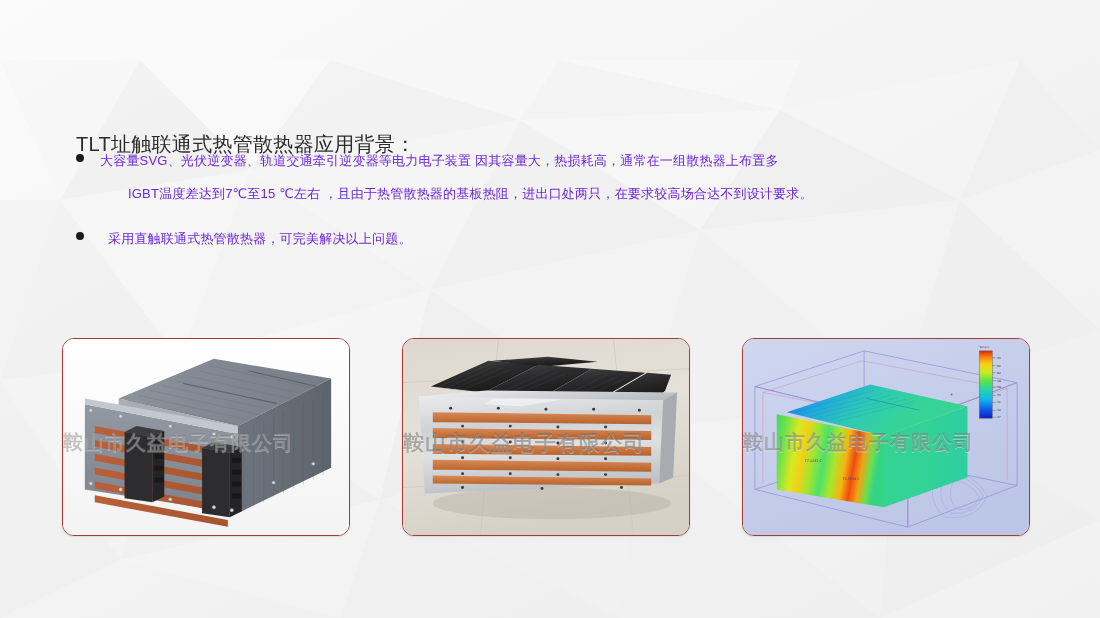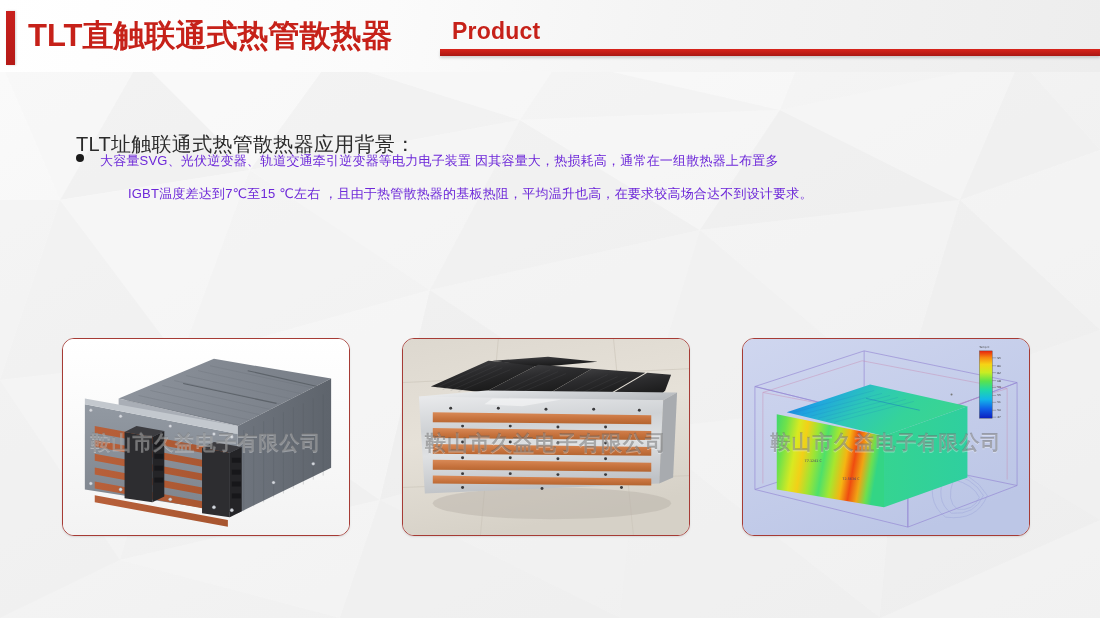--- a/index.html
+++ b/index.html
@@ -150,21 +150,21 @@
   .fig-3 { left: 742px; }
   .fig-inner {
     position: absolute;
     left: 0; top: 0;
     width: 100%; height: 100%;
   }
   .watermark {
     position: absolute;
     left: 0; right: 0;
     top: 46%;
-    text-align: center;
+    text-align: left;
     font-size: 20px;
     font-weight: bold;
     color: rgba(120,120,120,.42);
     letter-spacing: 1px;
     white-space: nowrap;
     pointer-events: none;
     z-index: 40;
     text-shadow: 0 1px 0 rgba(255,255,255,.35);
   }
   .wm-2 { color: rgba(90,90,90,.46); font-size: 21px; }
@@ -215,42 +215,41 @@
       <polygon points="960,200 1020,60 1100,150" fill="#f0f0f0"></polygon>
       <polygon points="960,200 1100,150 1100,330" fill="#f6f6f6"></polygon>
       <polygon points="900,400 960,200 1100,330" fill="#efefef"></polygon>
       <polygon points="900,400 1100,330 1100,520" fill="#f4f4f4"></polygon>
       <polygon points="880,618 900,400 1100,520" fill="#f1f1f1"></polygon>
       <polygon points="880,618 1100,520 1100,618" fill="#f7f7f7"></polygon>
       <polygon points="560,60 780,110 800,60" fill="#fbfbfb"></polygon>
     </g>
   </svg>
 
-  <div class="header">
-    <div class="header-bg"></div>
-    <div class="accent-bar"></div>
-    <div class="title-cn">TLT直触联通式热管散热器</div>
-    <div class="title-en">Product</div>
-    <div class="header-rule"></div>
-  </div>
 
   <div class="content">
 
     <div class="subtitle">TLT址触联通式热管散热器应用背景：</div>
 
     <div class="bullets">
 
       <div class="bullet first">
         <span class="bullet-dot"></span>
         <div class="bullet-body">
           <span class="ln ln-1">大容量SVG、光伏逆变器、轨道交通牵引逆变器等电力电子装置  因其容量大，热损耗高，通常在一组散热器上布置多</span>
-          <span class="ln ln-3">IGBT温度差达到7℃至15 ℃左右  ，且由于热管散热器的基板热阻，平均温升也高，在要求较高场合达不到设计要求。</span>
+          <span class="ln ln-3">IGBT温度差达到7℃至15 ℃左右  ，且由于热管散热器的基板热阻，进出口处两只，在要求较高场合达不到设计要求。</span>
         </div>
       </div>
 
+      <div class="bullet second">
+        <span class="bullet-dot"></span>
+        <div class="bullet-body">
+          <span class="ln ln-1">采用直触联通式热管散热器，可完美解决以上问题。</span>
+        </div>
+      </div>
 
     </div>
   </div>
 
   <div class="figures">
 
     <div class="fig fig-1">
       <svg class="fig-inner" viewBox="0 0 288 198" preserveAspectRatio="none">
         <defs>
           <linearGradient id="f1bg" x1="0" y1="0" x2="0" y2="1">

